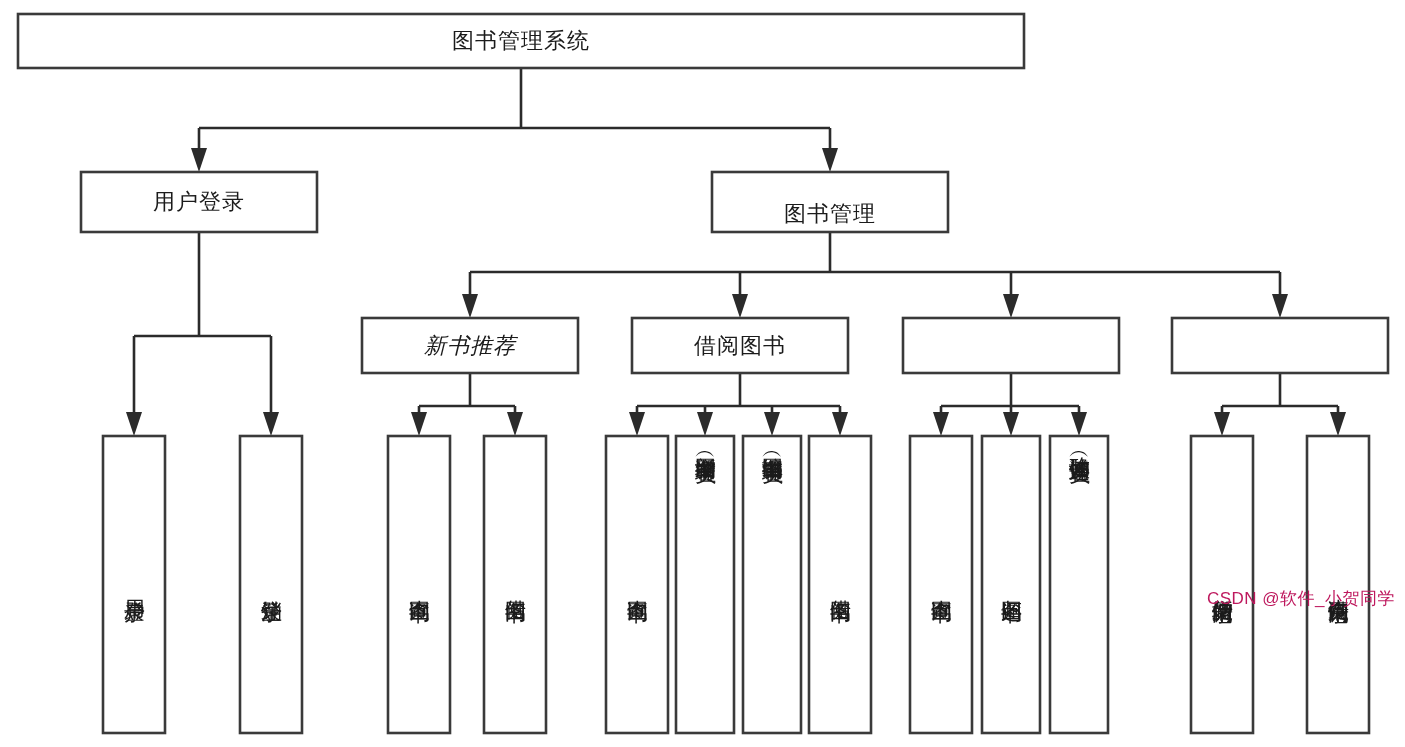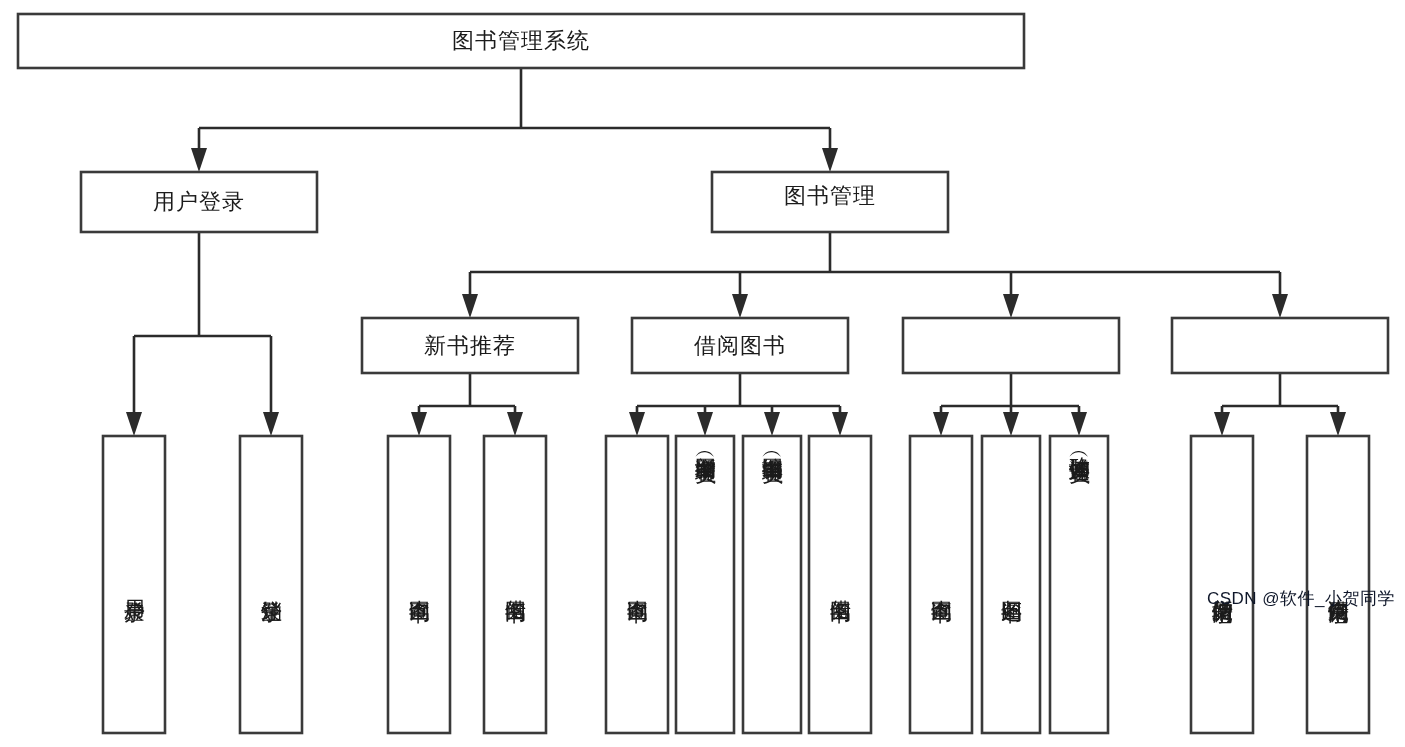--- a/index.html
+++ b/index.html
@@ -73,21 +73,21 @@
     color: #1b1b1b;
     letter-spacing: 1px;
     white-space: nowrap;
   }
   .watermark {
     position: absolute;
     right: 10px;
     bottom: 6px;
     font-family: "Liberation Sans", "DejaVu Sans", sans-serif;
     font-size: 17px;
-    color: #0f172a;
+    color: #be185d;
     letter-spacing: 0.5px;
     white-space: nowrap;
   }
 </style>
 </head>
 <body>
 
 <div id="diagram-root">
 
   <svg class="diagram-canvas" viewBox="0 0 1405 747" xmlns="http://www.w3.org/2000/svg">
@@ -195,25 +195,25 @@
 
   </svg>
 
   <div class="horiz-text-wrap" style="left:18px; top:14px; width:1006px; height:54px;">
     <span class="horiz-text">图书管理系统</span>
   </div>
 
   <div class="horiz-text-wrap" style="left:81px; top:172px; width:236px; height:60px;">
     <span class="horiz-text">用户登录</span>
   </div>
-  <div class="horiz-text-wrap" style="left:712px; top:166px; width:236px; height:60px;">
+  <div class="horiz-text-wrap" style="left:712px; top:184px; width:236px; height:60px;">
     <span class="horiz-text">图书管理</span>
   </div>
 
-  <div class="horiz-text-wrap" style="left:362px; top:318px; width:216px; height:55px;">
+  <div class="horiz-text-wrap" style="left:362px; top:318px; width:216px; height:55px;font-style:italic;">
     <span class="horiz-text">新书推荐</span>
   </div>
   <div class="horiz-text-wrap" style="left:632px; top:318px; width:216px; height:55px;">
     <span class="horiz-text">借阅图书</span>
   </div>
 
   <div class="vert-text-wrap" style="left:103px; top:436px; width:62px; height:297px;">
     <span class="vert-text">用户登录</span>
   </div>
   <div class="vert-text-wrap" style="left:240px; top:436px; width:62px; height:297px;">

